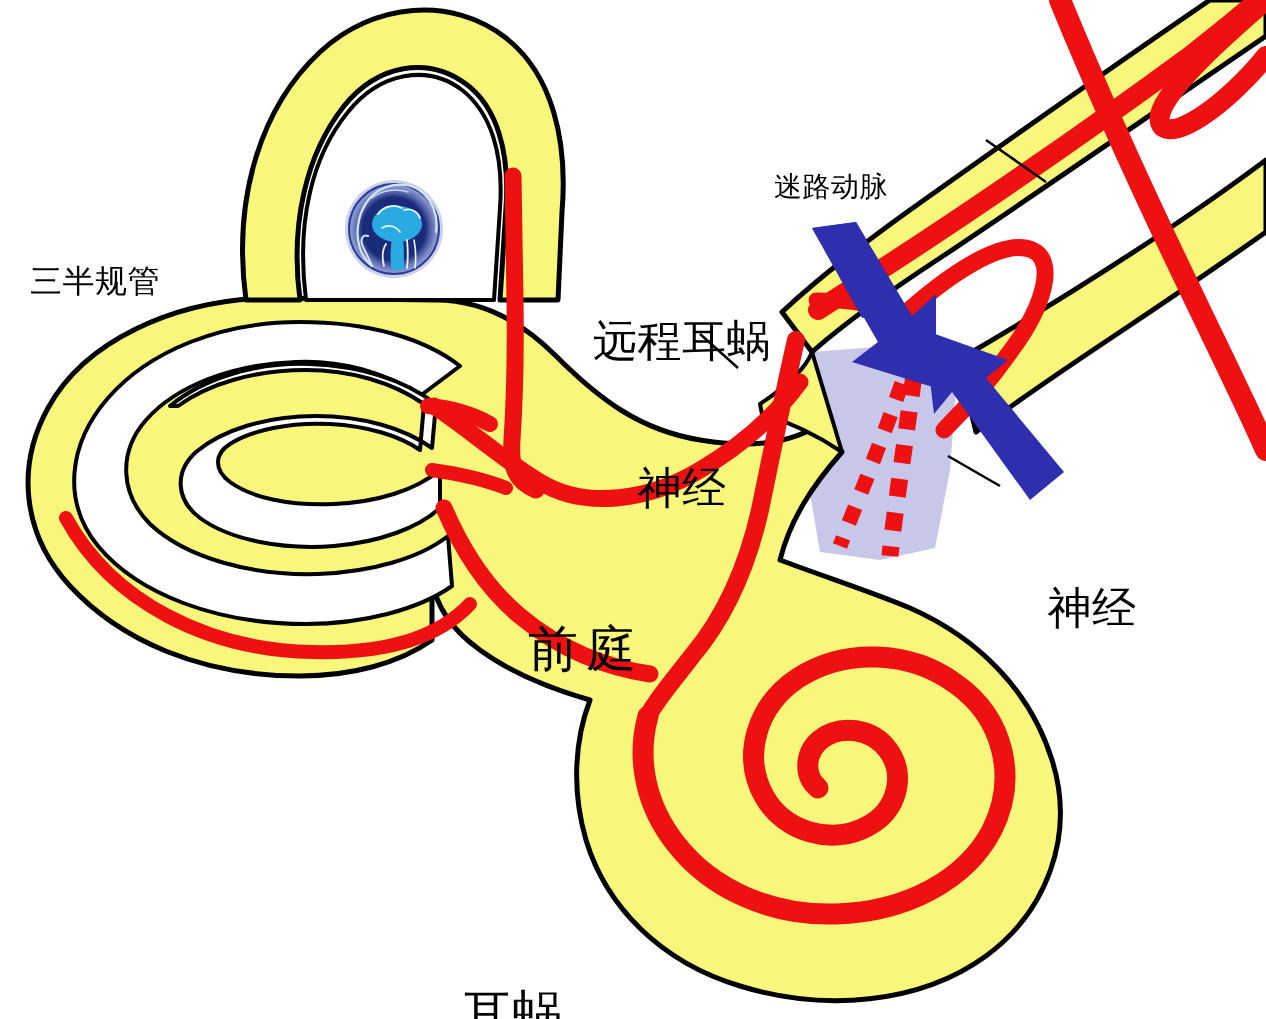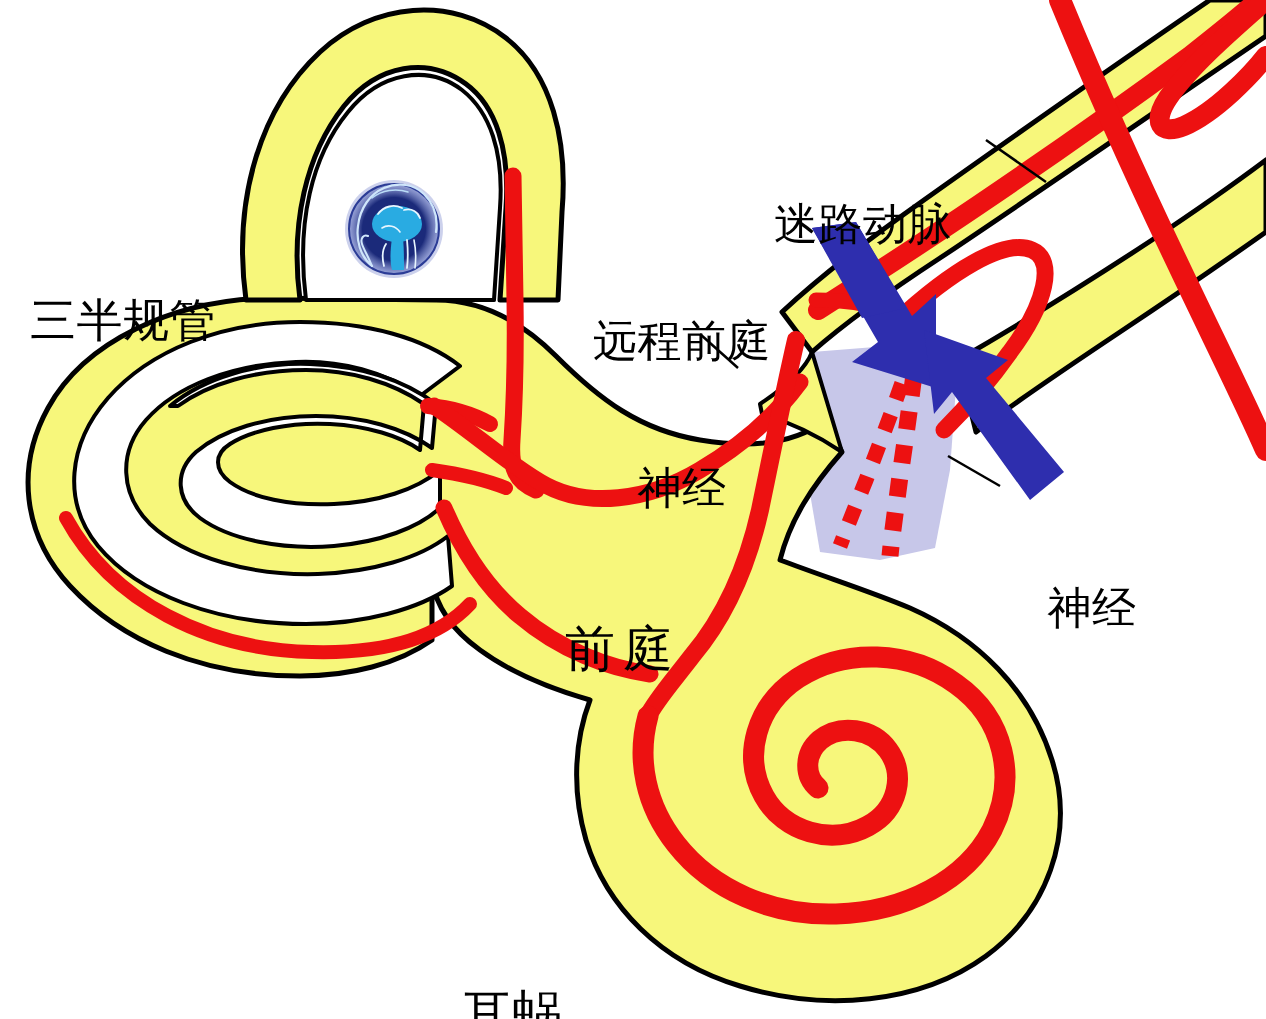--- a/index.html
+++ b/index.html
@@ -31,21 +31,20 @@
     white-space: pre;
     line-height: 1.12;
     letter-spacing: 0.5px;
     font-weight: 400;
   }
   .lbl-sans {
     font-family: "Liberation Sans", "DejaVu Sans", sans-serif;
   }
   .lbl-serif {
     font-family: "Liberation Serif", "DejaVu Serif", serif;
-    margin-left: 37px;
   }
   .label-center { text-align: center; }
 </style>
 </head>
 <body>
 
 <div id="stage">
 
   <svg id="diagram" viewBox="0 0 1266 1019" xmlns="http://www.w3.org/2000/svg">
 
@@ -265,30 +264,30 @@
         <path d="M 382 228 C 388 224 396 226 400 232" fill="none" stroke="#e8f6ff" stroke-width="1.6" stroke-linecap="round"></path>
         <path d="M 386 244 C 382 250 382 258 384 266" fill="none" stroke="#e8f6ff" stroke-width="1.8" stroke-linecap="round"></path>
         <path d="M 407 240 C 408 250 408 260 407 268" fill="none" stroke="#e8f6ff" stroke-width="1.8" stroke-linecap="round"></path>
         <path d="M 414 240 C 416 250 416 260 415 268" fill="none" stroke="#e8f6ff" stroke-width="1.6" stroke-linecap="round"></path>
         <path d="M 372 198 C 382 190 396 188 408 192" fill="none" stroke="#b9dcf7" stroke-width="1.6" stroke-linecap="round"></path>
       </g>
 
     </g>
   </svg>
 
-  <div class="label lbl-sans" style="left:30px; top:192px; font-size:46px;">
+  <div class="label lbl-sans" style="left:30px; top:192px; font-size:32px;">
     <div>三半规管</div>
   </div>
 
   <div class="label lbl-sans label-center" style="left:582px; top:217px; font-size:44px; width:200px;">
-    <div>远程前庭</div>
+    <div>远程耳蜗</div>
     <div>神经</div>
   </div>
 
-  <div class="label lbl-sans" style="left:774px; top:100px; font-size:44px;">
+  <div class="label lbl-sans" style="left:774px; top:108px; font-size:28px;">
     <div>迷路动脉</div>
   </div>
 
   <div class="label lbl-sans label-center" style="left:992px; top:484px; font-size:44px; width:200px;">
     <div>神经</div>
   </div>
 
   <div class="label lbl-serif" style="left:528px; top:509px; font-size:50px; letter-spacing:8px;">
     <div>前庭</div>
   </div>

